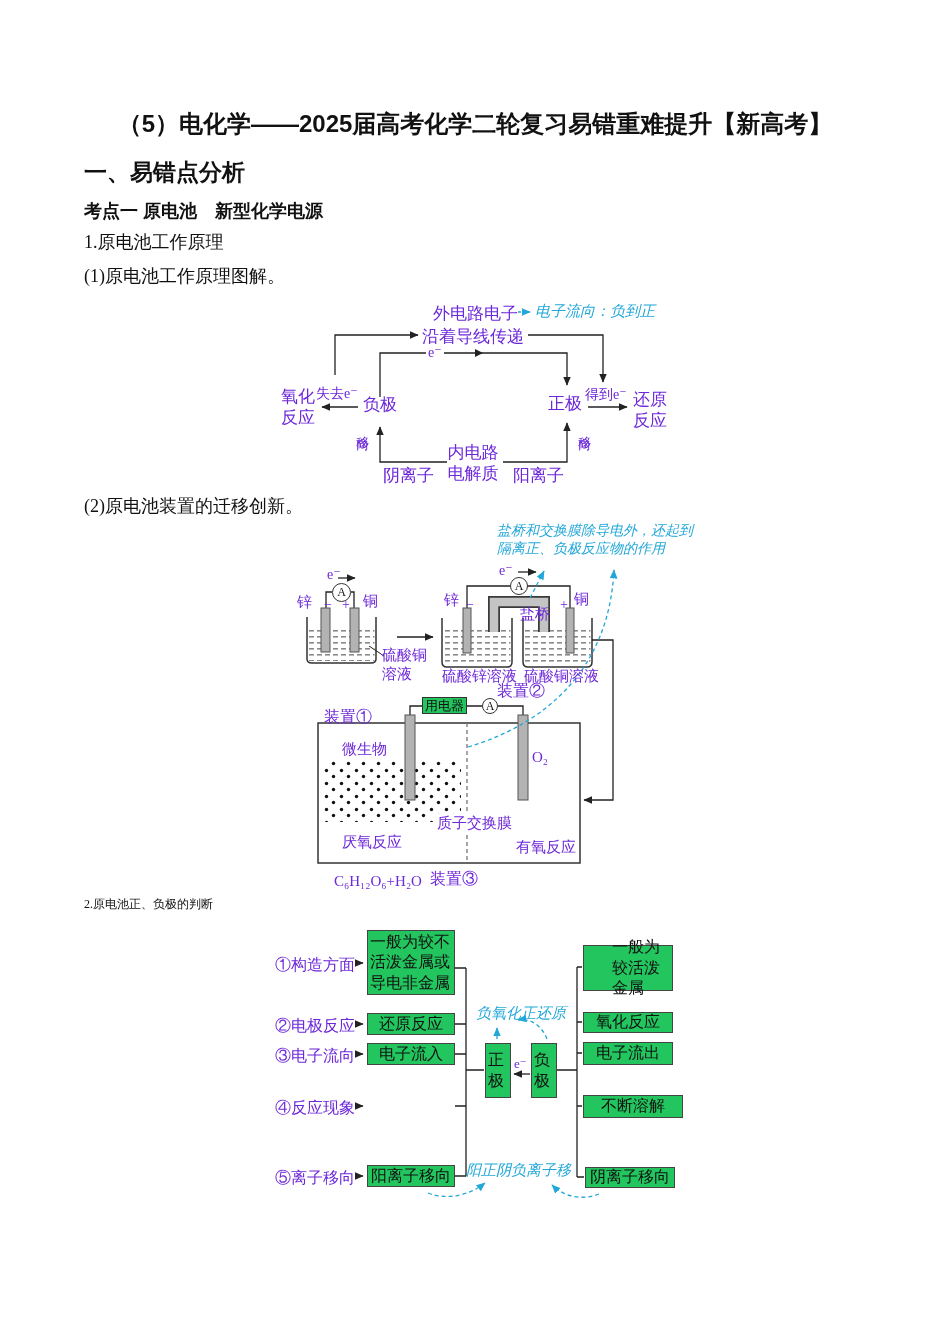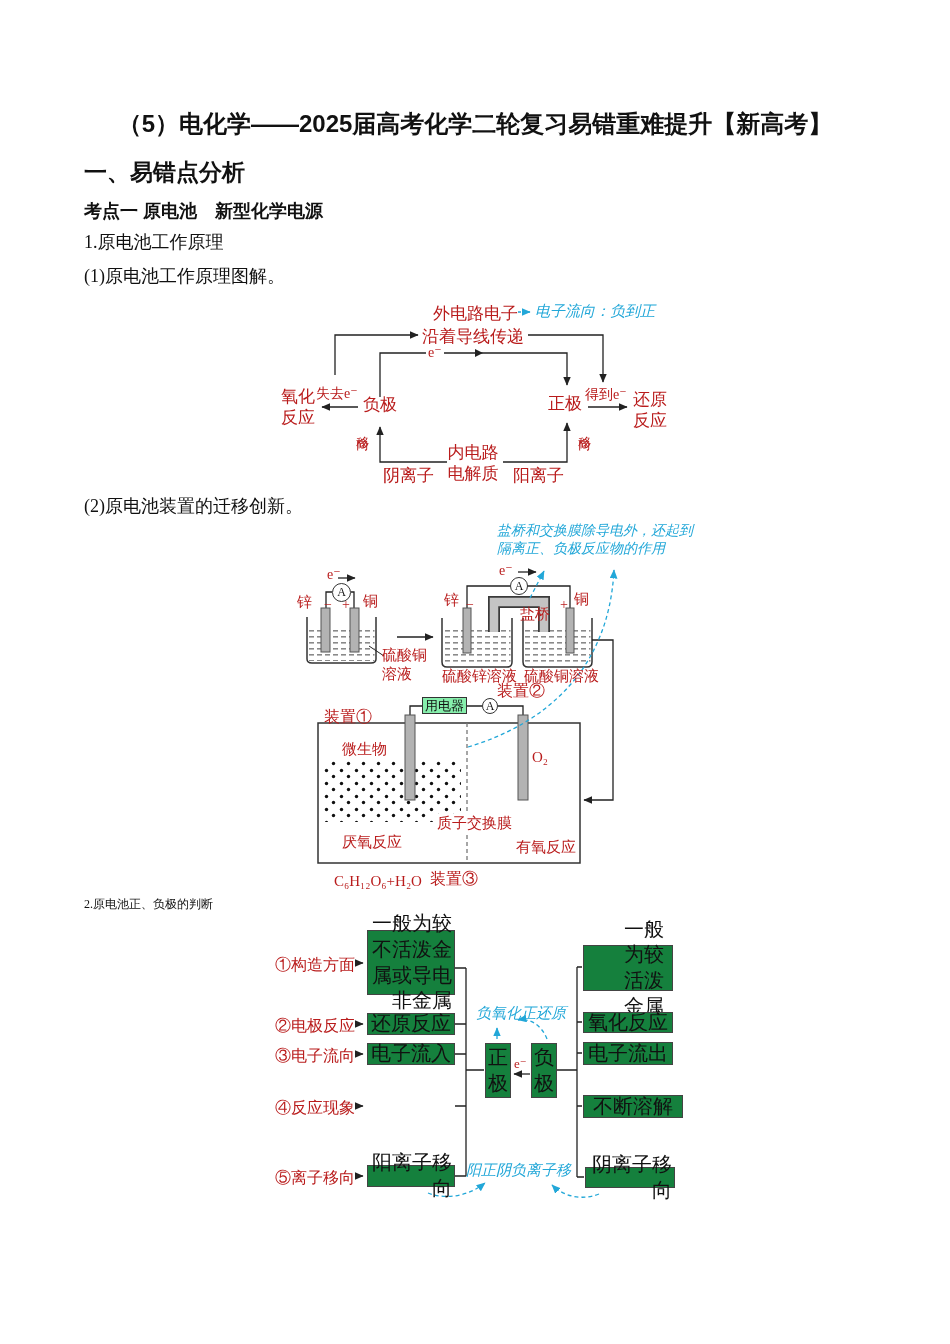--- a/index.html
+++ b/index.html
@@ -1,35 +1,35 @@
 <!DOCTYPE html>
 <html><head>
 <meta charset="utf-8">
 <style>
   html,body{margin:0;padding:0;background:#fff;}
   .page{position:relative;width:950px;height:1344px;background:#fff;overflow:hidden;
         font-family:"Liberation Serif","DejaVu Serif",serif;color:#111;}
   .hd{font-family:"Liberation Sans","DejaVu Sans",sans-serif;font-weight:bold;}
   .abs{position:absolute;}
-  .lbl{position:absolute;font-size:17px;line-height:1.25;white-space:nowrap;color:#b91c1c;}
+  .lbl{position:absolute;font-size:17px;line-height:1.25;white-space:nowrap;color:#6d28d9;}
   .sm{font-size:14px;}
   .f15{font-size:15px;}
   .f16{font-size:16px;}
   .ctr{white-space:normal;text-align:center;}
   .vert{writing-mode:vertical-rl;letter-spacing:2px;font-size:13px;}
   .whitebg{background:#fff;padding:0 2px;}
   .hand{position:absolute;color:#22a7d8;font-style:italic;font-size:14px;white-space:nowrap;
         font-family:"DejaVu Sans","Liberation Sans",sans-serif;}
   .box{position:absolute;border:1.4px solid #444;display:flex;align-items:center;justify-content:center;
-       text-align:right;font-size:20px;line-height:1.28;background:#15803d;box-sizing:border-box;padding:1px 2px;}
+       text-align:left;font-size:16px;line-height:1.28;background:#22c55e;box-sizing:border-box;padding:1px 2px;}
   .pad8{padding:1px 8px;}
   .amm{position:absolute;border:1.4px solid #333;border-radius:50%;display:flex;align-items:center;
        justify-content:center;background:#fff;box-sizing:border-box;font-size:12px;}
   .appl{position:absolute;border:1.3px solid #333;display:flex;align-items:center;justify-content:center;
-        background:#86efac;box-sizing:border-box;font-size:13px;}
+        background:#22c55e;box-sizing:border-box;font-size:13px;}
   svg.layer{position:absolute;left:0;top:0;}
 </style>
 </head>
 <body>
 
 <div class="page">
 
   <div class="abs hd" style="left:0;right:0;top:108px;text-align:center;font-size:24px;">（5）电化学——2025届高考化学二轮复习易错重难提升【新高考】</div>
   <div class="abs hd" style="left:84px;top:157px;font-size:23px;">一、易错点分析</div>
   <div class="abs hd" style="left:84px;top:199px;font-size:18px;">考点一 原电池　新型化学电源</div>

